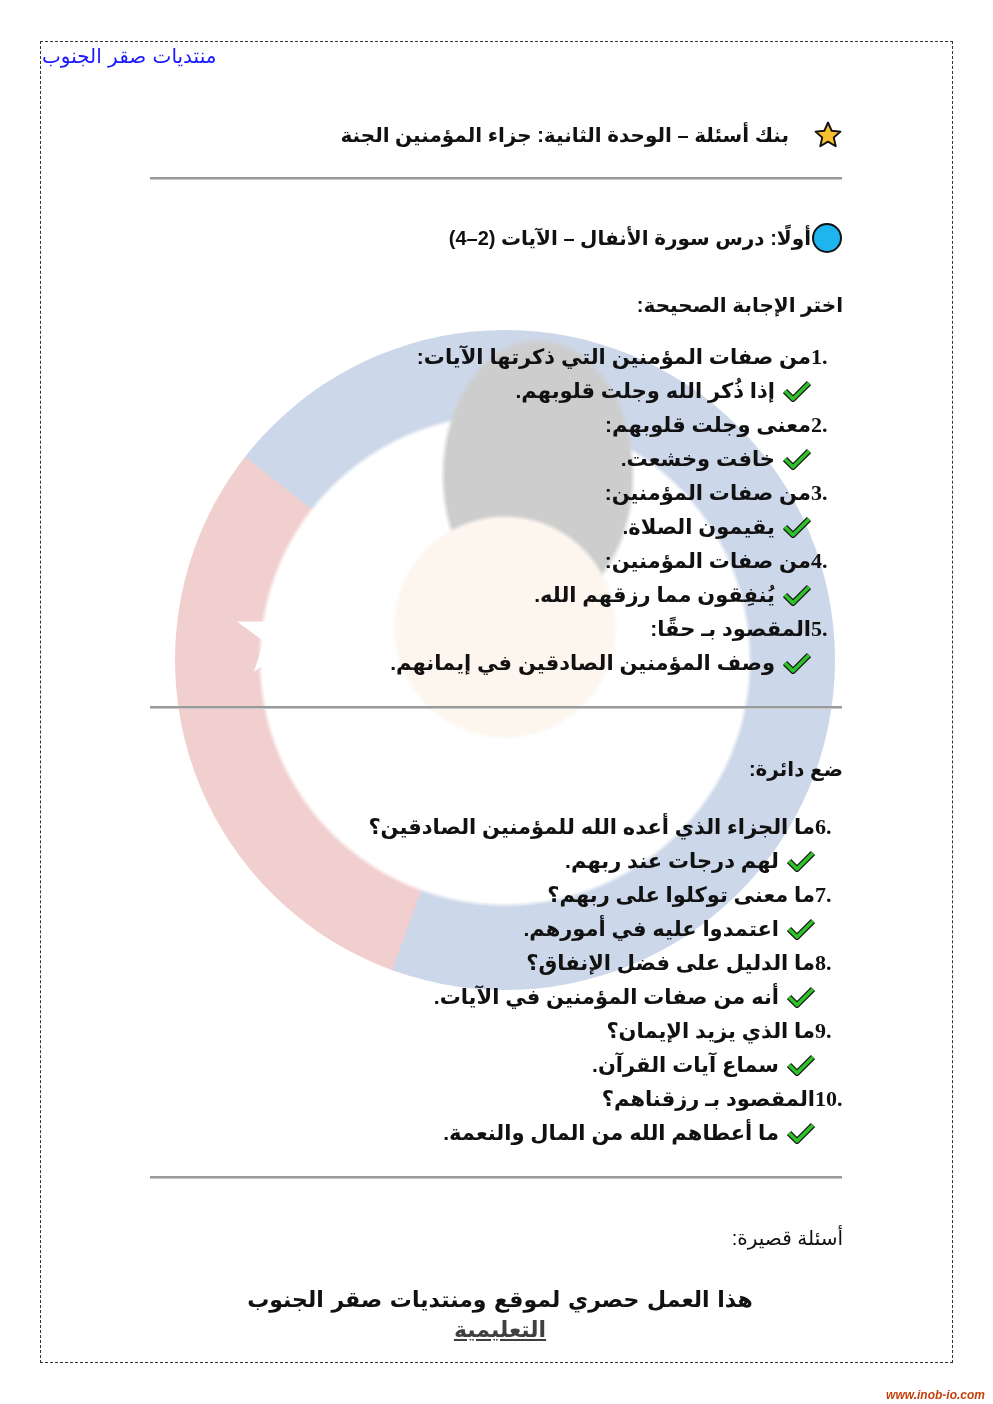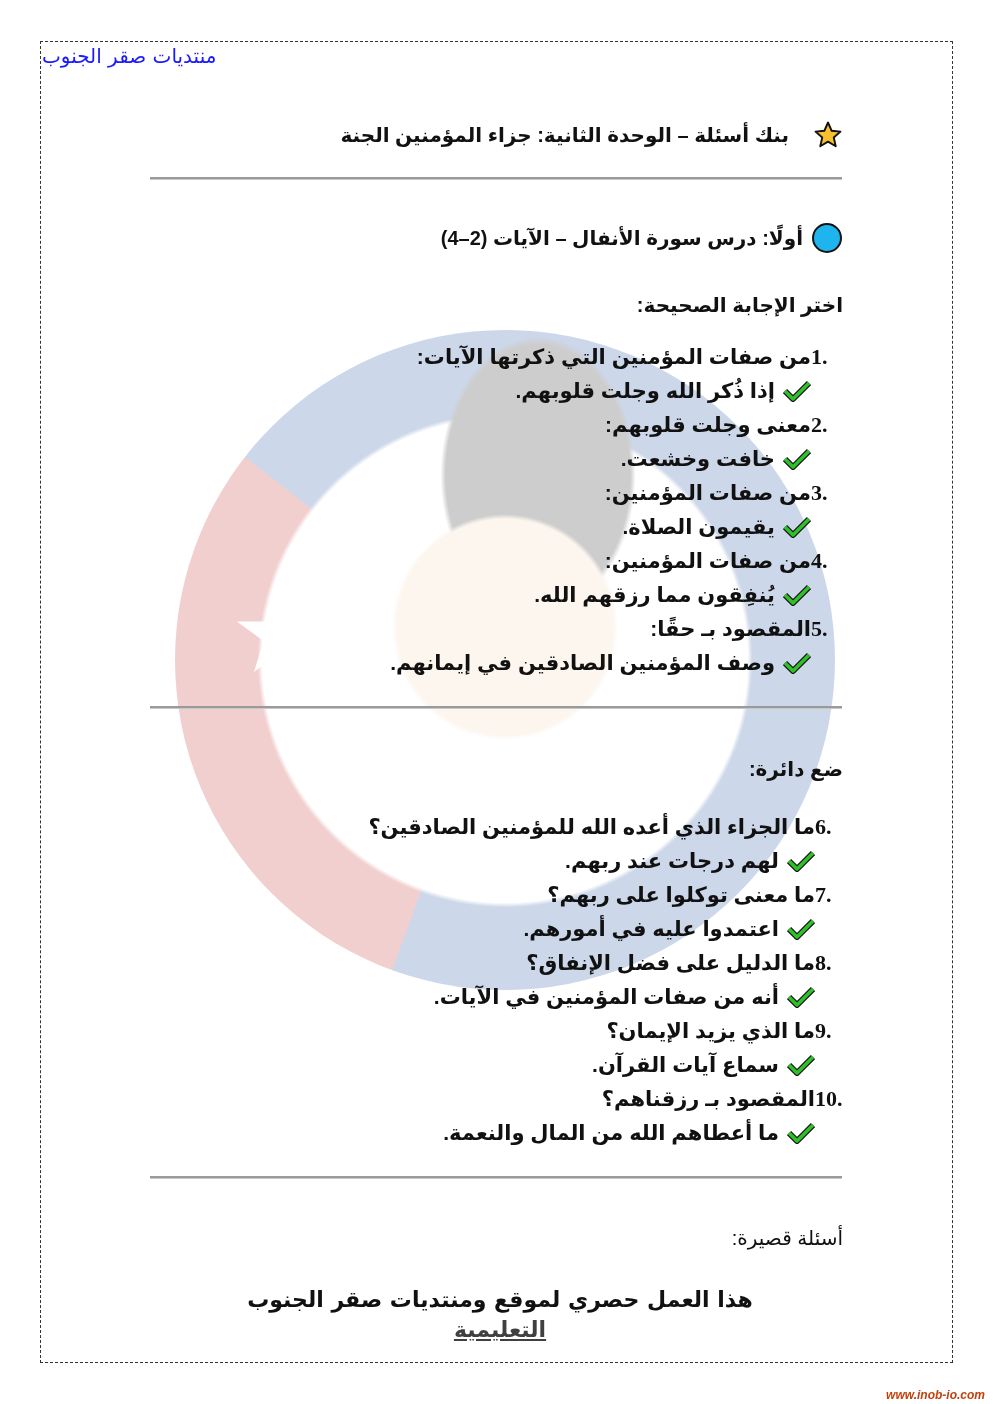--- a/index.html
+++ b/index.html
@@ -32,21 +32,21 @@
     .heading {
       position: absolute; right: 150px; top: 120px; font-size: 20px; font-weight: bold;
       display: flex; align-items: center; gap: 24px; direction: rtl;
     }
     .hr {
       position: absolute; left: 150px; width: 692px; height: 2px; background: #9a9a9a;
       box-shadow: 0 1px 0 #c8c8c8;
     }
     .section {
       position: absolute; right: 150px; top: 222px; font-size: 20px; font-weight: bold;
-      display: flex; align-items: center; gap: 8px; direction: rtl;
+      display: flex; align-items: center; direction: rtl;
     }
     .instr { position: absolute; right: 150px; font-size: 20px; font-weight: bold; direction: rtl; }
     .instr.light { font-weight: normal; }
     .qlist { position: absolute; right: 132px; direction: rtl; }
     .q { display: flex; align-items: baseline; font-size: 21px; font-weight: bold; line-height: 34px; }
     .q .num { width: 50px; font-family: "Liberation Serif", serif; font-size: 22px; direction: ltr; text-align: left; }
     .ans { display: flex; align-items: center; font-size: 21px; font-weight: bold; line-height: 34px; padding-right: 50px; }
     .check { width: 28px; height: 22px; margin-left: 8px; }
     .footer-note {
       position: absolute; left: 150px; width: 700px; top: 1285px; text-align: center; direction: rtl;

